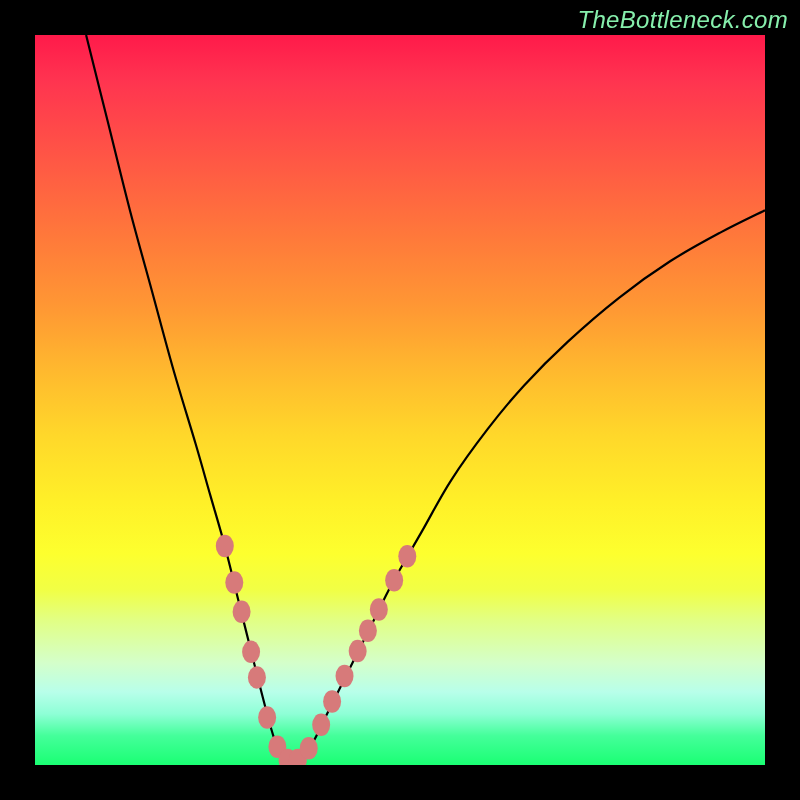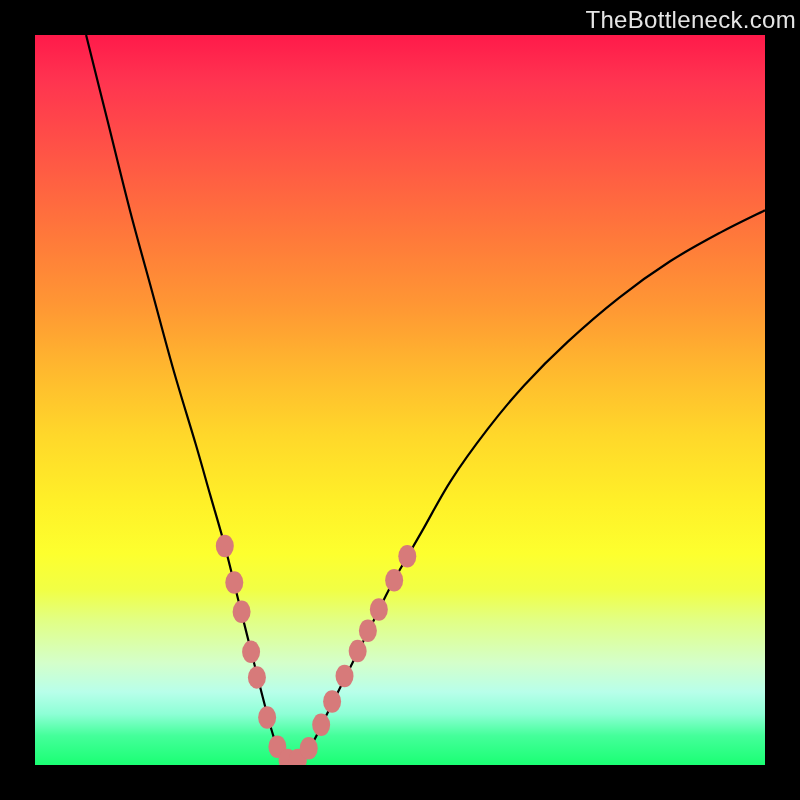--- a/index.html
+++ b/index.html
@@ -7,26 +7,27 @@
     width: 800px;
     height: 800px;
     background: #000;
     position: relative;
     font-family: Arial, sans-serif;
     overflow: hidden;
   }
   .watermark {
     position: absolute;
     top: 6px;
-    right: 4px;
-    color: #e5e5e5;
+    right: 12px;
+    color: #86efac;
     font-size: 24px;
     font-weight: 500;
     letter-spacing: 0.3px;
     z-index: 10;
+    font-style: italic;
   }
   .plot-area {
     position: absolute;
     left: 35px;
     top: 35px;
     width: 730px;
     height: 730px;
     overflow: hidden;
   }
   .gradient-bg {

